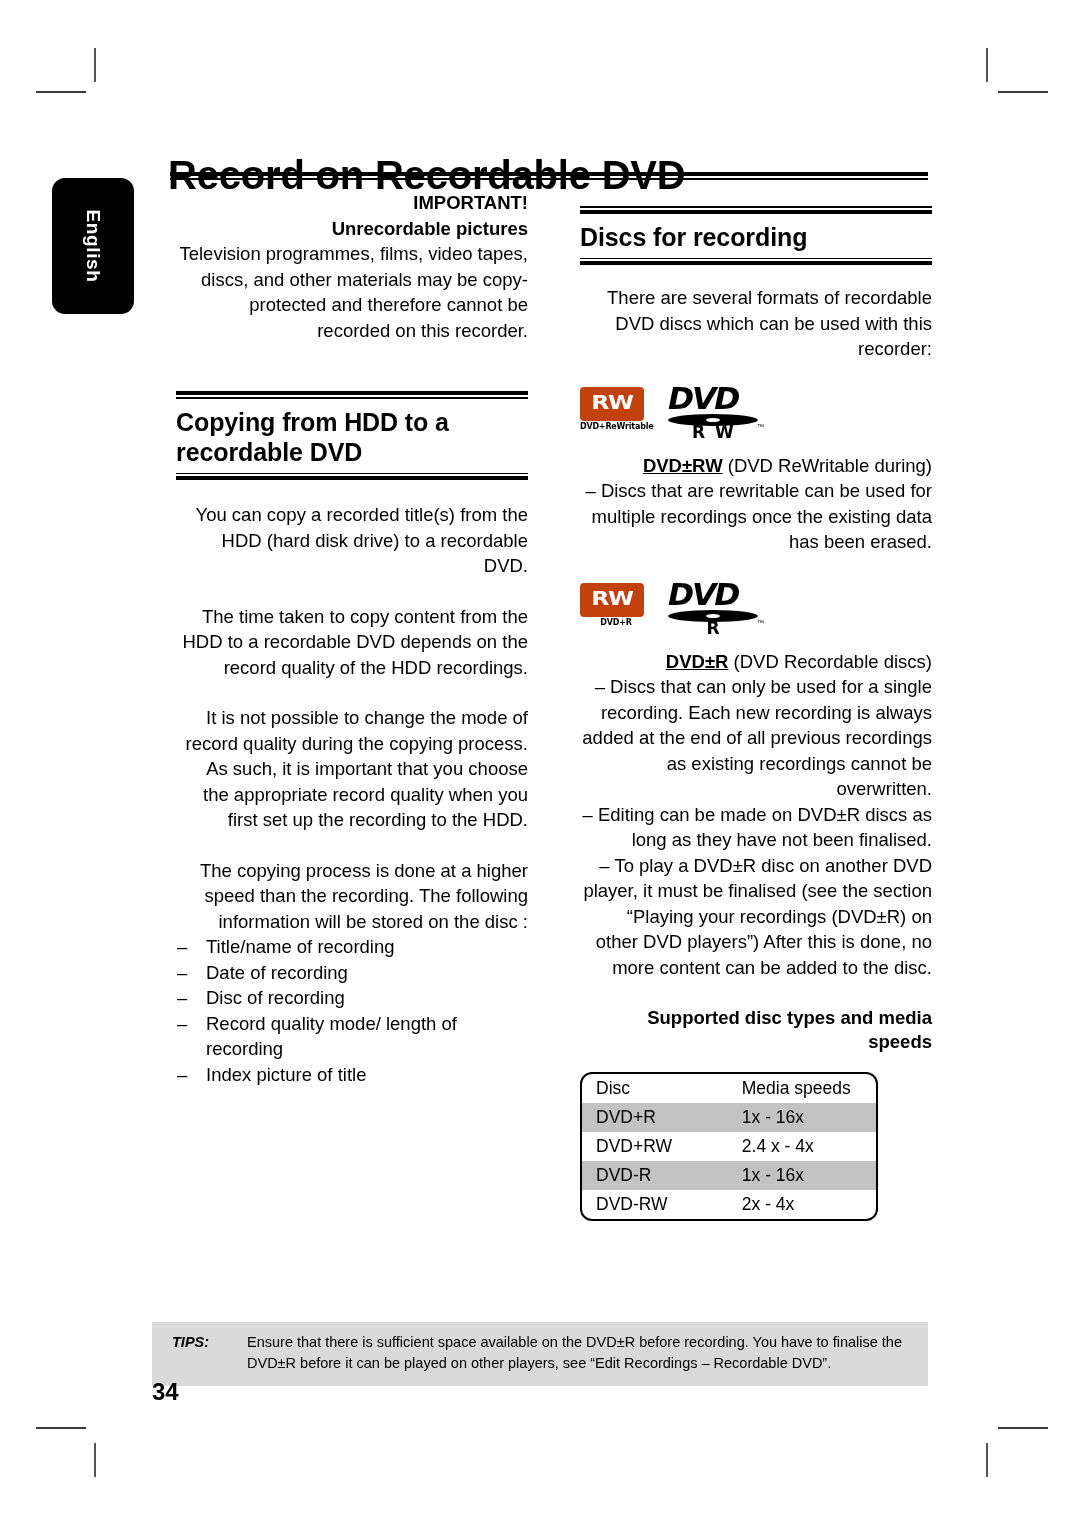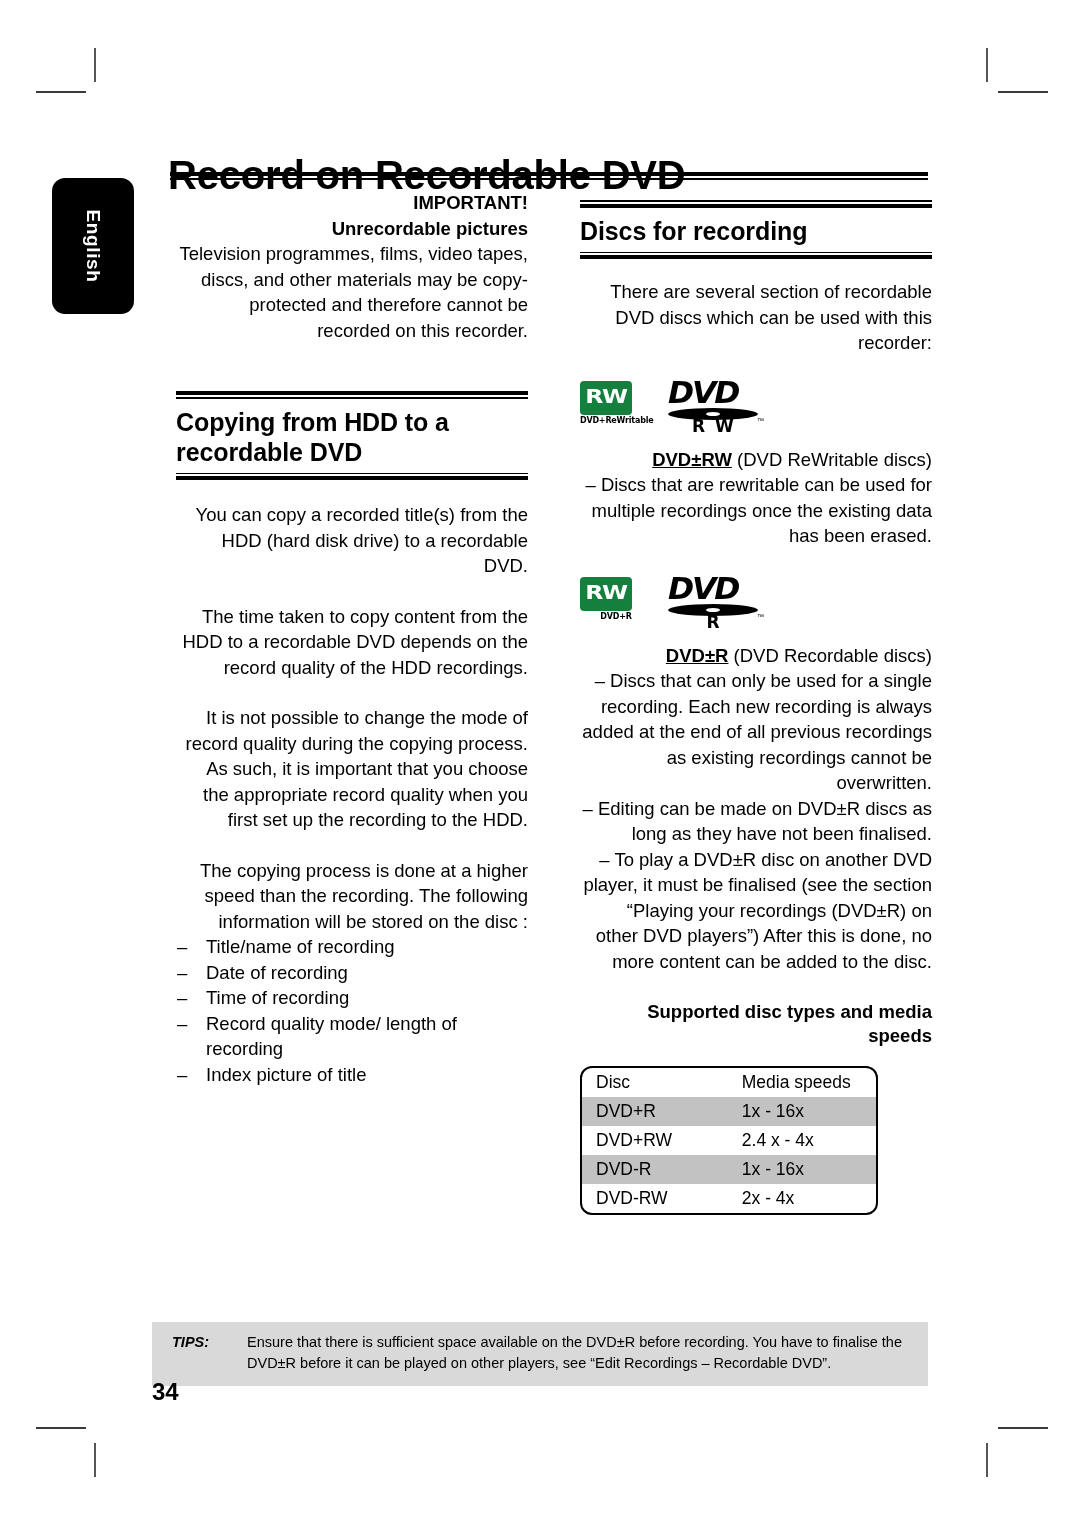--- a/index.html
+++ b/index.html
@@ -91,21 +91,21 @@
   .col p.tight { margin-bottom: 0; }
 
   .bold { font-weight: bold; }
   .strong-head {
     font-weight: bold;
     display: block;
   }
 
   
   .section-head {
-    margin: 10px 0 14px 0;
+    margin: 16px 0 14px 0;
   }
   .section-head .head-text {
     font-size: 25px;
     font-weight: bold;
     line-height: 30px;
     padding: 8px 0 6px 0;
     letter-spacing: -0.1px;
   }
 
   
@@ -132,22 +132,22 @@
     height: 56px;
     margin: 6px 0 10px 0;
   }
   .rw-badge {
     position: absolute;
     left: 0;
     top: 0;
     width: 72px;
   }
   .rw-box {
-    background: #15803d;
-    width: 52px;
+    background: #c2410c;
+    width: 64px;
     height: 34px;
     border-radius: 4px;
     position: relative;
   }
   .rw-box .rw-text {
     position: absolute;
     left: 50%;
     top: 50%;
     transform: translate(-50%, -53%) scaleX(1.18);
     color: #ffffff;
@@ -317,60 +317,60 @@
     </div>
 
     <p style="margin-top:22px;">You can copy a recorded title(s) from the HDD (hard disk drive) to a recordable DVD.</p>
     <p>The time taken to copy content from the HDD to a recordable DVD depends on the record quality of the HDD recordings.</p>
     <p>It is not possible to change the mode of record quality during the copying process. As such, it is important that you choose the appropriate record quality when you first set up the recording to the HDD.</p>
     <p class="tight">The copying process is done at a higher speed than the recording. The following information will be stored on the disc :</p>
 
     <ul class="dashlist">
       <li><span class="dash">–</span><span>Title/name of recording</span></li>
       <li><span class="dash">–</span><span>Date of recording</span></li>
-      <li><span class="dash">–</span><span>Time of recording</span></li>
+      <li><span class="dash">–</span><span>Disc of recording</span></li>
       <li><span class="dash">–</span><span>Record quality mode/ length of recording</span></li>
       <li><span class="dash">–</span><span>Index picture of title</span></li>
     </ul>
   </div>
 
   <div class="col" id="col-right">
 
     <div class="section-head">
       <div class="rule-thin"></div>
       <div class="rule-gap-1"></div>
       <div class="rule-thick"></div>
       <div class="head-text">Discs for recording</div>
       <div class="rule-thin"></div>
       <div class="rule-gap-1"></div>
       <div class="rule-thick"></div>
     </div>
 
-    <p style="margin-top:20px;">There are several section of recordable DVD discs which can be used with this recorder:</p>
+    <p style="margin-top:20px;">There are several formats of recordable DVD discs which can be used with this recorder:</p>
 
     <div class="logo-row">
       <div class="rw-badge">
         <div class="rw-box">
           <span class="rw-text">RW</span>
         </div>
         <div class="rw-caption">DVD+ReWritable</div>
       </div>
       <div class="dvd-mark">
         <div class="dvd-word">DVD</div>
         <div class="dvd-disc">
           <div class="ellipse"></div>
           <div class="hole"></div>
           <span class="dvd-tm">™</span>
         </div>
         <div class="dvd-sub">R W</div>
       </div>
     </div>
 
     <p class="tight" style="margin-top:6px;">
-      <span class="bold" style="text-decoration:underline;">DVD±RW</span><span> (DVD ReWritable discs)</span><br>
+      <span class="bold" style="text-decoration:underline;">DVD±RW</span><span> (DVD ReWritable during)</span><br>
       <span>– Discs that are rewritable can be used for multiple recordings once the existing data has been erased.</span>
     </p>
 
     <div class="logo-row" style="margin-top:28px;">
       <div class="rw-badge">
         <div class="rw-box">
           <span class="rw-text">RW</span>
         </div>
         <div class="rw-caption">DVD+R</div>
       </div>

